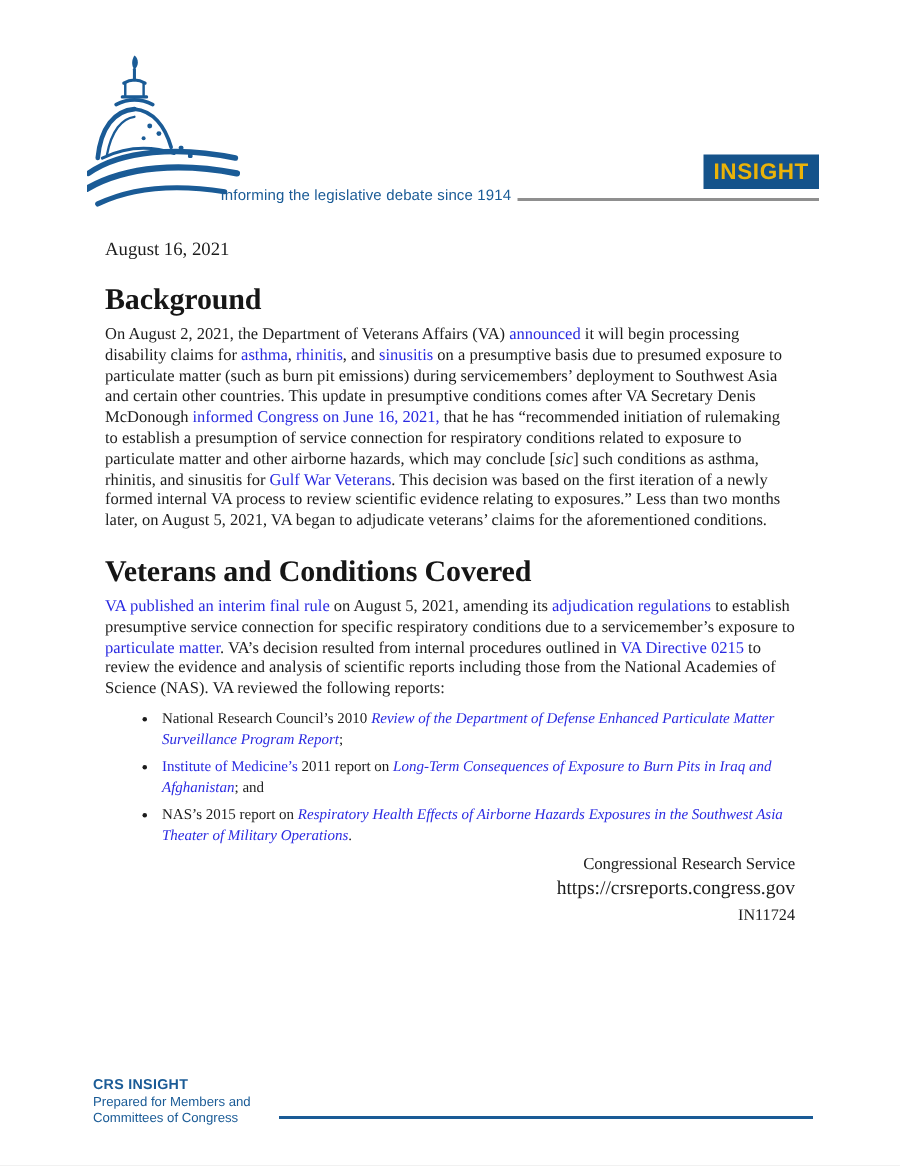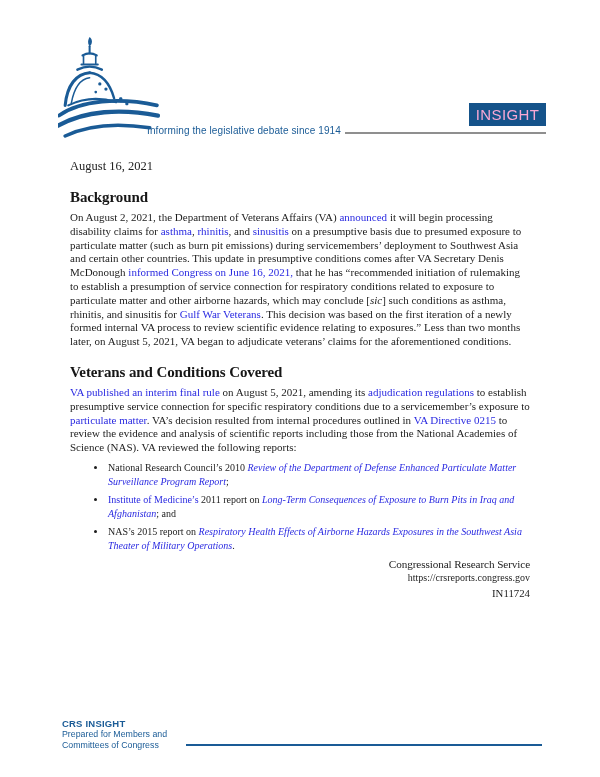--- a/index.html
+++ b/index.html
@@ -31,44 +31,44 @@
   }
   .tagline{
     position:absolute;left:147px;top:125px;
     font-family:"Liberation Sans", sans-serif;
     color:var(--brand);
     font-size:10px;letter-spacing:0.1px;
   }
   .insight-badge{
     position:absolute;left:469px;top:103px;
     width:77px;height:23px;
-    background:var(--badge);color:#f9a8d4;
+    background:var(--badge);color:#eab308;
     font-family:"Liberation Sans", sans-serif;
-    font-weight:normal;font-size:15px;letter-spacing:0.4px;
+    font-weight:bold;font-size:15px;letter-spacing:0.4px;
     display:flex;align-items:center;justify-content:center;
   }
   .header-rule{position:absolute;left:345px;top:132px;width:201px;height:2px;background:var(--rule);}
   
   .main{padding:0 70px;}
   .doc-title{
     margin:40px 0 0;
     font-size:22px;line-height:28px;font-weight:bold;color:#161616;
     letter-spacing:0.1px;
   }
   .doc-date{margin:19px 0 0;font-size:12.5px;}
-  .section-heading{margin:15px 0 0;font-size:15px;font-weight:bold;color:#161616;letter-spacing:-0.1px;}
+  .section-heading{margin:15px 0 0;font-size:20px;font-weight:bold;color:#161616;letter-spacing:-0.1px;}
   .para{margin:5px 0 0;font-size:11px;line-height:13.8px;}
   .doc-link{color:var(--link);text-decoration:none;cursor:pointer;}
   .it{font-style:italic;}
   .report-list{margin:6px 0 0;padding-left:37px;}
   .report-list li{font-size:10px;line-height:13.6px;margin-bottom:5px;padding-left:1px;}
   
   .doc-footer{margin:3px 0 0;text-align:right;}
   .footer-org{font-size:11.2px;font-weight:normal;letter-spacing:-0.1px;}
-  .footer-url{font-size:10px;margin-top:2px;}
+  .footer-url{font-size:13px;margin-top:2px;}
   .footer-id{font-size:10.8px;margin-top:4px;}
   
   .bottom-footer{
     position:absolute;left:62px;right:58px;bottom:27px;
     font-family:"Liberation Sans", sans-serif;
     color:var(--brand);
   }
   .bf-label{font-weight:bold;font-size:9.5px;letter-spacing:0.2px;line-height:11px;}
   .bf-line{font-size:8.8px;line-height:10.5px;}
   .bf-row{display:flex;align-items:center;gap:20px;}

